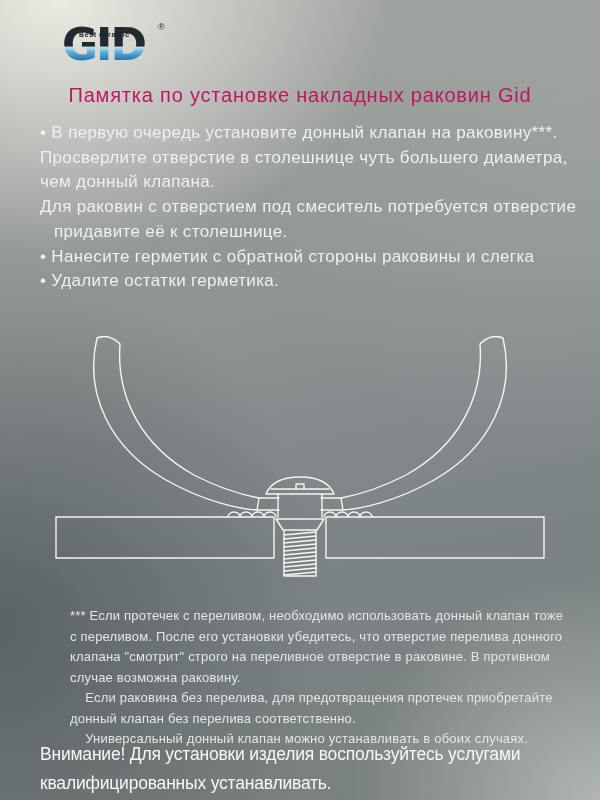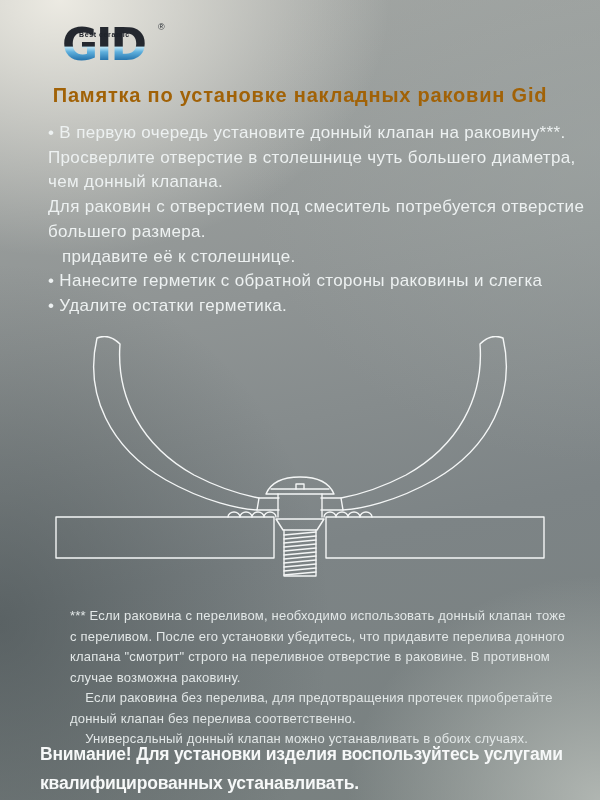--- a/index.html
+++ b/index.html
@@ -21,57 +21,56 @@
     -webkit-background-clip:text;background-clip:text;
     color:transparent;-webkit-text-fill-color:transparent;
   }
   .logo-sub{
     position:absolute;left:17px;top:9px;font-size:7px;font-weight:bold;
     color:#20242b;letter-spacing:0.6px;white-space:nowrap;
   }
   .logo-reg{position:absolute;left:96px;top:0px;font-size:9px;color:#2b3036;}
   .title{
     position:absolute;left:0;right:0;top:84px;margin:0;text-align:center;
-    font-size:20px;font-weight:bold;letter-spacing:0.8px;color:#a16207;
+    font-size:20px;font-weight:normal;letter-spacing:0.8px;color:#be185d;
   }
   .body-text{position:absolute;left:40px;top:121px;width:540px;}
   .body-text .ln{
     font-size:17px;line-height:24.7px;letter-spacing:0.35px;
-    color:#edf1f1;white-space:nowrap;margin-left:8px;
+    color:#edf1f1;white-space:nowrap;
   }
   .body-text .ln.indent{padding-left:14px;}
   .diagram{position:absolute;left:0;top:336px;}
   .footnote{position:absolute;left:70px;top:606px;width:500px;}
   .footnote .ln{
     font-size:13px;line-height:20.5px;letter-spacing:0.2px;
     color:#e2e7e7;white-space:nowrap;
   }
   .warning{position:absolute;left:40px;top:740px;width:550px;}
   .warning .ln{
-    font-size:17.5px;line-height:29px;font-weight:bold;letter-spacing:-0.2px;
+    font-size:17.5px;line-height:29px;font-weight:normal;letter-spacing:-0.2px;
     color:#f6f8f8;white-space:nowrap;
   }
 </style>
 </head>
 <body>
 
 <div class="logo">
   <span class="logo-word">GID</span>
   <span class="logo-sub">Best ceramic</span>
   <span class="logo-reg">®</span>
 </div>
 
 <h1 class="title">Памятка по установке накладных раковин Gid</h1>
 
 <div class="body-text">
   <div class="ln">•&nbsp;В первую очередь установите донный клапан на раковину***.</div>
   <div class="ln">Просверлите отверстие в столешнице чуть большего диаметра,</div>
   <div class="ln">чем донный клапана.</div>
   <div class="ln">Для раковин с отверстием под смеситель потребуется отверстие</div>
-  <div class="ln">большего размера.</div>
   <div class="ln indent">придавите её к столешнице.</div>
   <div class="ln">•&nbsp;Нанесите герметик с обратной стороны раковины и слегка</div>
   <div class="ln">•&nbsp;Удалите остатки герметика.</div>
 </div>
 
 <svg class="diagram" width="600" height="250" viewBox="0 0 600 250" fill="none" stroke="#f4f6f6" stroke-width="1.4" stroke-linecap="round" stroke-linejoin="round">
 
   <g>
     <path d="M 97 2 C 84 58 110 112 166 144 C 205 166 240 173 257 174
              L 259 162 C 243 159 219 152 194 139 C 142 110 116 62 120 8
@@ -101,22 +100,22 @@
 
   <g>
     <path d="M 284 194 V 240 M 316 194 V 240 M 284 240 H 316"></path>
     <path d="M 284 199 L 316 196 M 284 203 L 316 200 M 284 207 L 316 204 M 284 211 L 316 208
              M 284 215 L 316 212 M 284 219 L 316 216 M 284 223 L 316 220 M 284 227 L 316 224
              M 284 231 L 316 228 M 284 235 L 316 232 M 284 239 L 316 236"></path>
   </g>
 </svg>
 
 <div class="footnote">
-  <div class="ln">*** Если раковина с переливом, необходимо использовать донный клапан тоже</div>
-  <div class="ln">с переливом. После его установки убедитесь, что придавите перелива донного</div>
+  <div class="ln">*** Если протечек с переливом, необходимо использовать донный клапан тоже</div>
+  <div class="ln">с переливом. После его установки убедитесь, что отверстие перелива донного</div>
   <div class="ln">клапана "смотрит" строго на переливное отверстие в раковине. В противном</div>
   <div class="ln">случае возможна раковину.</div>
   <div class="ln">&nbsp;&nbsp;&nbsp;&nbsp;Если раковина без перелива, для предотвращения протечек приобретайте</div>
   <div class="ln">донный клапан без перелива соответственно.</div>
   <div class="ln">&nbsp;&nbsp;&nbsp;&nbsp;Универсальный донный клапан можно устанавливать в обоих случаях.</div>
 </div>
 
 <div class="warning">
   <div class="ln">Внимание! Для установки изделия воспользуйтесь услугами</div>
   <div class="ln">квалифицированных устанавливать.</div>

